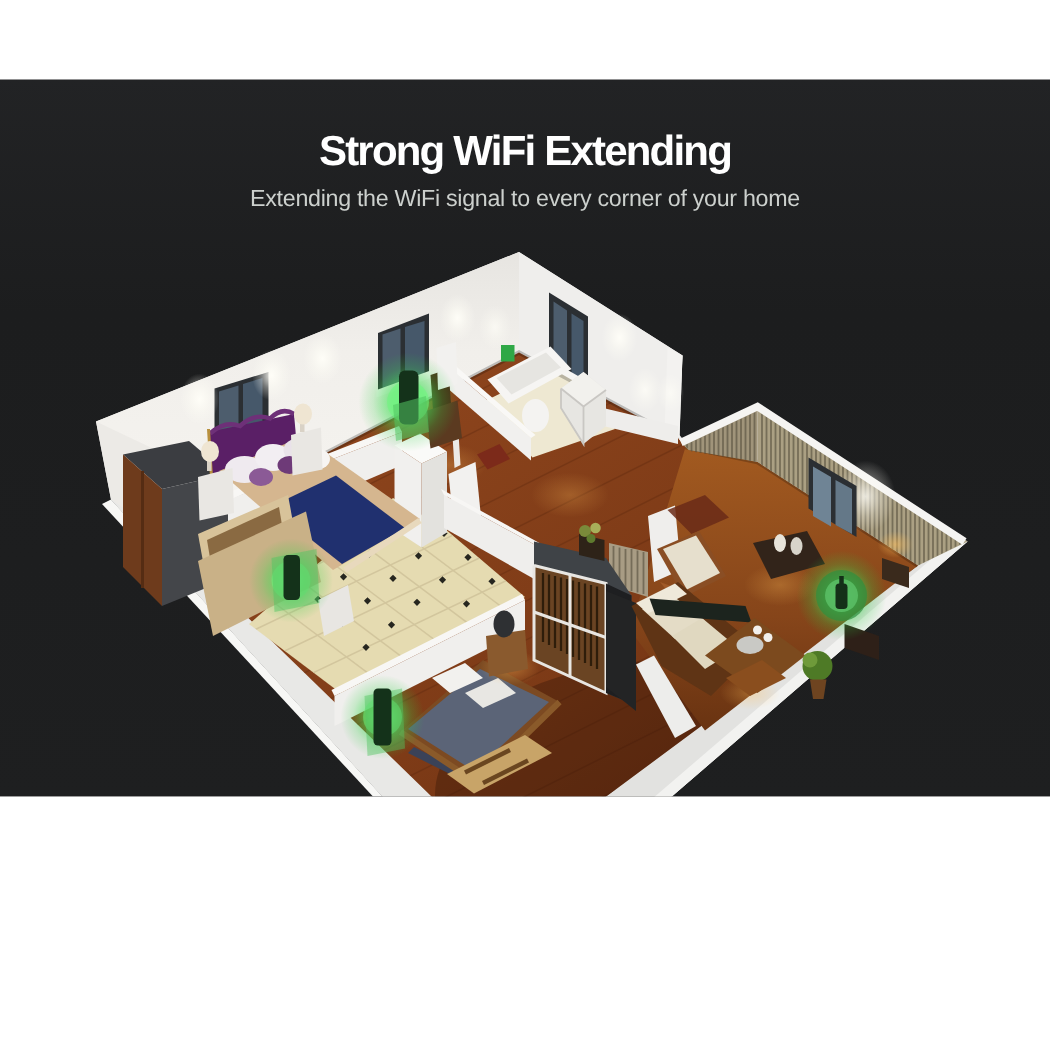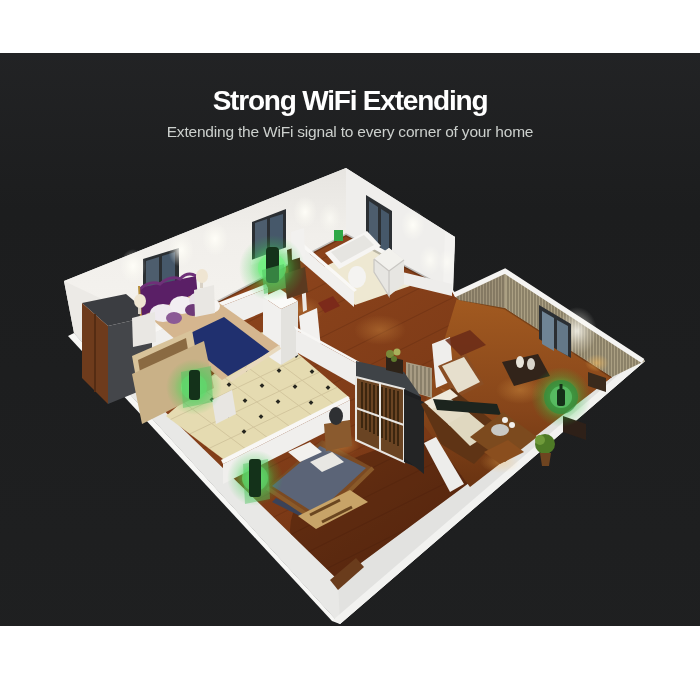--- a/index.html
+++ b/index.html
@@ -1,16 +1,16 @@
 <!DOCTYPE html>
 <html><head>
 <meta charset="utf-8">
 <style>
 html,body{margin:0;padding:0;}
-.page{position:relative;width:700px;height:626px;background:#1d1e1f;overflow:hidden;font-family:"Liberation Sans",sans-serif;}
+.page{position:relative;width:700px;height:531px;background:#1d1e1f;overflow:hidden;font-family:"Liberation Sans",sans-serif;}
 </style>
 </head>
 <body>
 <div class="page">
 <svg width="700" height="700" viewBox="0 0 700 700">
 <defs>
   <radialGradient id="glow" cx="50%" cy="50%" r="50%">
     <stop offset="0%" stop-color="rgba(120,250,140,1)"></stop>
     <stop offset="35%" stop-color="rgba(70,225,90,0.65)"></stop>
     <stop offset="70%" stop-color="rgba(50,210,70,0.22)"></stop>

